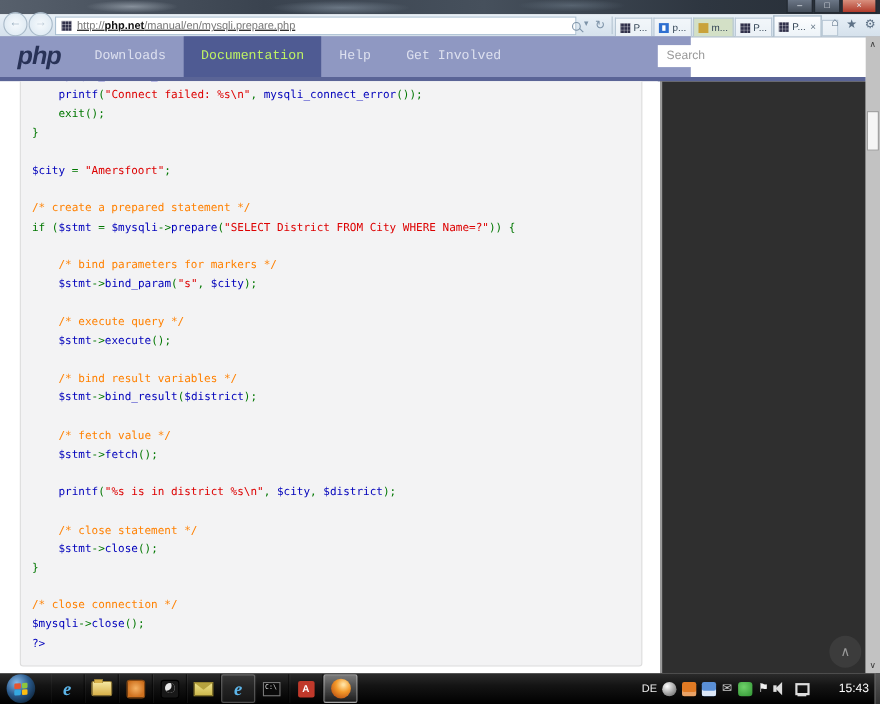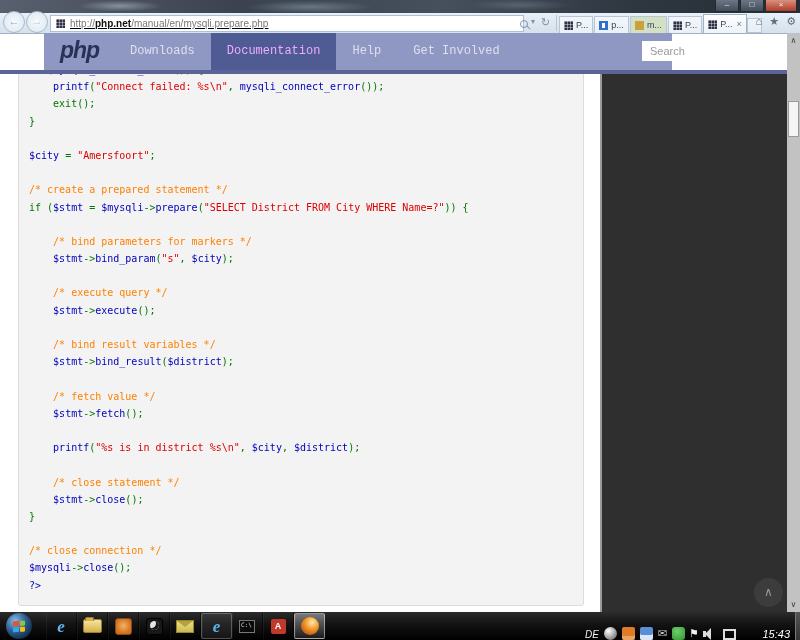--- a/index.html
+++ b/index.html
@@ -47,27 +47,27 @@
        background:rgba(255,255,255,.5);border:1px solid #b6c6d4;border-bottom:none;
        font-size:9px;color:#345;}
   .tab.tint{background:#d3e0c6;}
   .tab.active{background:linear-gradient(#fdfeff,#edf3f8);height:18px;border-color:#9fb2c2;}
   .tab-label{white-space:nowrap;}
   .tab-close{font-size:9px;color:#678;margin-left:1px;}
   .newtab{position:absolute;left:747px;top:5px;width:13px;height:13px;background:rgba(255,255,255,.45);border:1px solid #b6c6d4;}
   .right-icons{position:absolute;right:4px;top:2px;display:flex;gap:7px;font-size:11px;color:#5d7186;}
 
   
-  .hdr{position:absolute;left:0;top:33px;width:628px;height:37px;background:#8f98c2;margin-left:44px;}
+  .hdr{position:absolute;left:0;top:33px;width:628px;height:37px;background:#8f98c2;}
   .hdr-border{position:absolute;left:0;top:70px;width:787px;height:4px;background:#5a6496;}
   .logo{position:absolute;left:16px;top:4px;font-size:23px;font-weight:bold;font-style:italic;
         color:#283257;letter-spacing:-1px;}
   .nav{position:absolute;left:70px;top:0;height:37px;display:flex;font-family:Liberation Mono, monospace;}
   .nav-item{padding:0 16px;line-height:37px;font-size:12px;color:#dde0ef;}
-  .nav-item.active{background:#4f5b93;color:#f0abfc;}
+  .nav-item.active{background:#4f5b93;color:#bef264;}
   .search{position:absolute;left:598px;top:8px;width:76px;height:20px;border:none;background:#fff;
           font-size:11px;color:#333;padding:0 8px;font-family:inherit;outline:none;}
   .search::placeholder{color:#999;}
 
   
   .page{position:absolute;left:0;top:74px;width:598px;height:538px;background:#fff;overflow:hidden;}
   .code-block{position:absolute;left:18px;top:-25px;width:544px;background:#f3f3f4;
               border:1px solid #dcdcdc;border-radius:3px;padding:11px 10px;}
   .code{font-family:"DejaVu Sans Mono","Liberation Mono",monospace;font-size:10px;line-height:17.2px;white-space:pre;}
   .cl{height:17.2px;}
@@ -116,21 +116,21 @@
             border:1px solid #97852f;position:relative;}
   .app.mail::before{content:"";position:absolute;left:0;top:0;
             border-left:8px solid transparent;border-right:8px solid transparent;border-top:6px solid #b5a23e;}
   .app.cmd{width:16px;height:13px;background:#0a0a0a;border:1px solid #777;color:#ddd;
            font-size:6px;font-family:"DejaVu Sans Mono",monospace;line-height:8px;padding-left:1px;box-sizing:border-box;}
   .app.pdf{width:15px;height:15px;background:#c0392b;border-radius:2px;color:#fff;
            font-size:9px;font-weight:bold;text-align:center;line-height:15px;}
   .app.firefox{width:18px;height:18px;border-radius:50%;
            background:radial-gradient(circle at 62% 30%,#ffe0a0 5%,#f49a2a 40%,#c65f17 75%,#93410e);}
 
-  .tray{position:absolute;right:10px;top:0;height:28px;display:flex;align-items:flex-end;gap:5px;font-style:italic;}
+  .tray{position:absolute;right:10px;top:0;height:28px;display:flex;align-items:center;gap:5px;}
   .lang{color:#eee;font-size:10px;}
   .t{width:13px;height:13px;display:inline-block;}
   .t.sphere{border-radius:50%;background:radial-gradient(circle at 35% 30%,#fff,#aaa 50%,#555);}
   .t.orange-app{background:#e07a24;border-radius:2px;box-shadow:inset 0 -4px 0 rgba(255,255,255,.3);}
   .t.blue-app{background:#5a8fd6;border-radius:2px;box-shadow:inset 0 -5px 0 #dce8f8;}
   .t.mail-tray{width:auto;height:auto;font-size:11px;color:#ccc;line-height:13px;}
   .t.green-app{background:radial-gradient(circle at 40% 35%,#6fd06a,#2f9432);border-radius:3px;}
   .t.flag{width:auto;height:auto;font-size:11px;color:#f0f0f0;line-height:13px;}
   .t.volume{position:relative;width:14px;height:12px;}
   .t.volume::before{content:"";position:absolute;left:0;top:3px;width:3px;height:6px;background:#ddd;}

